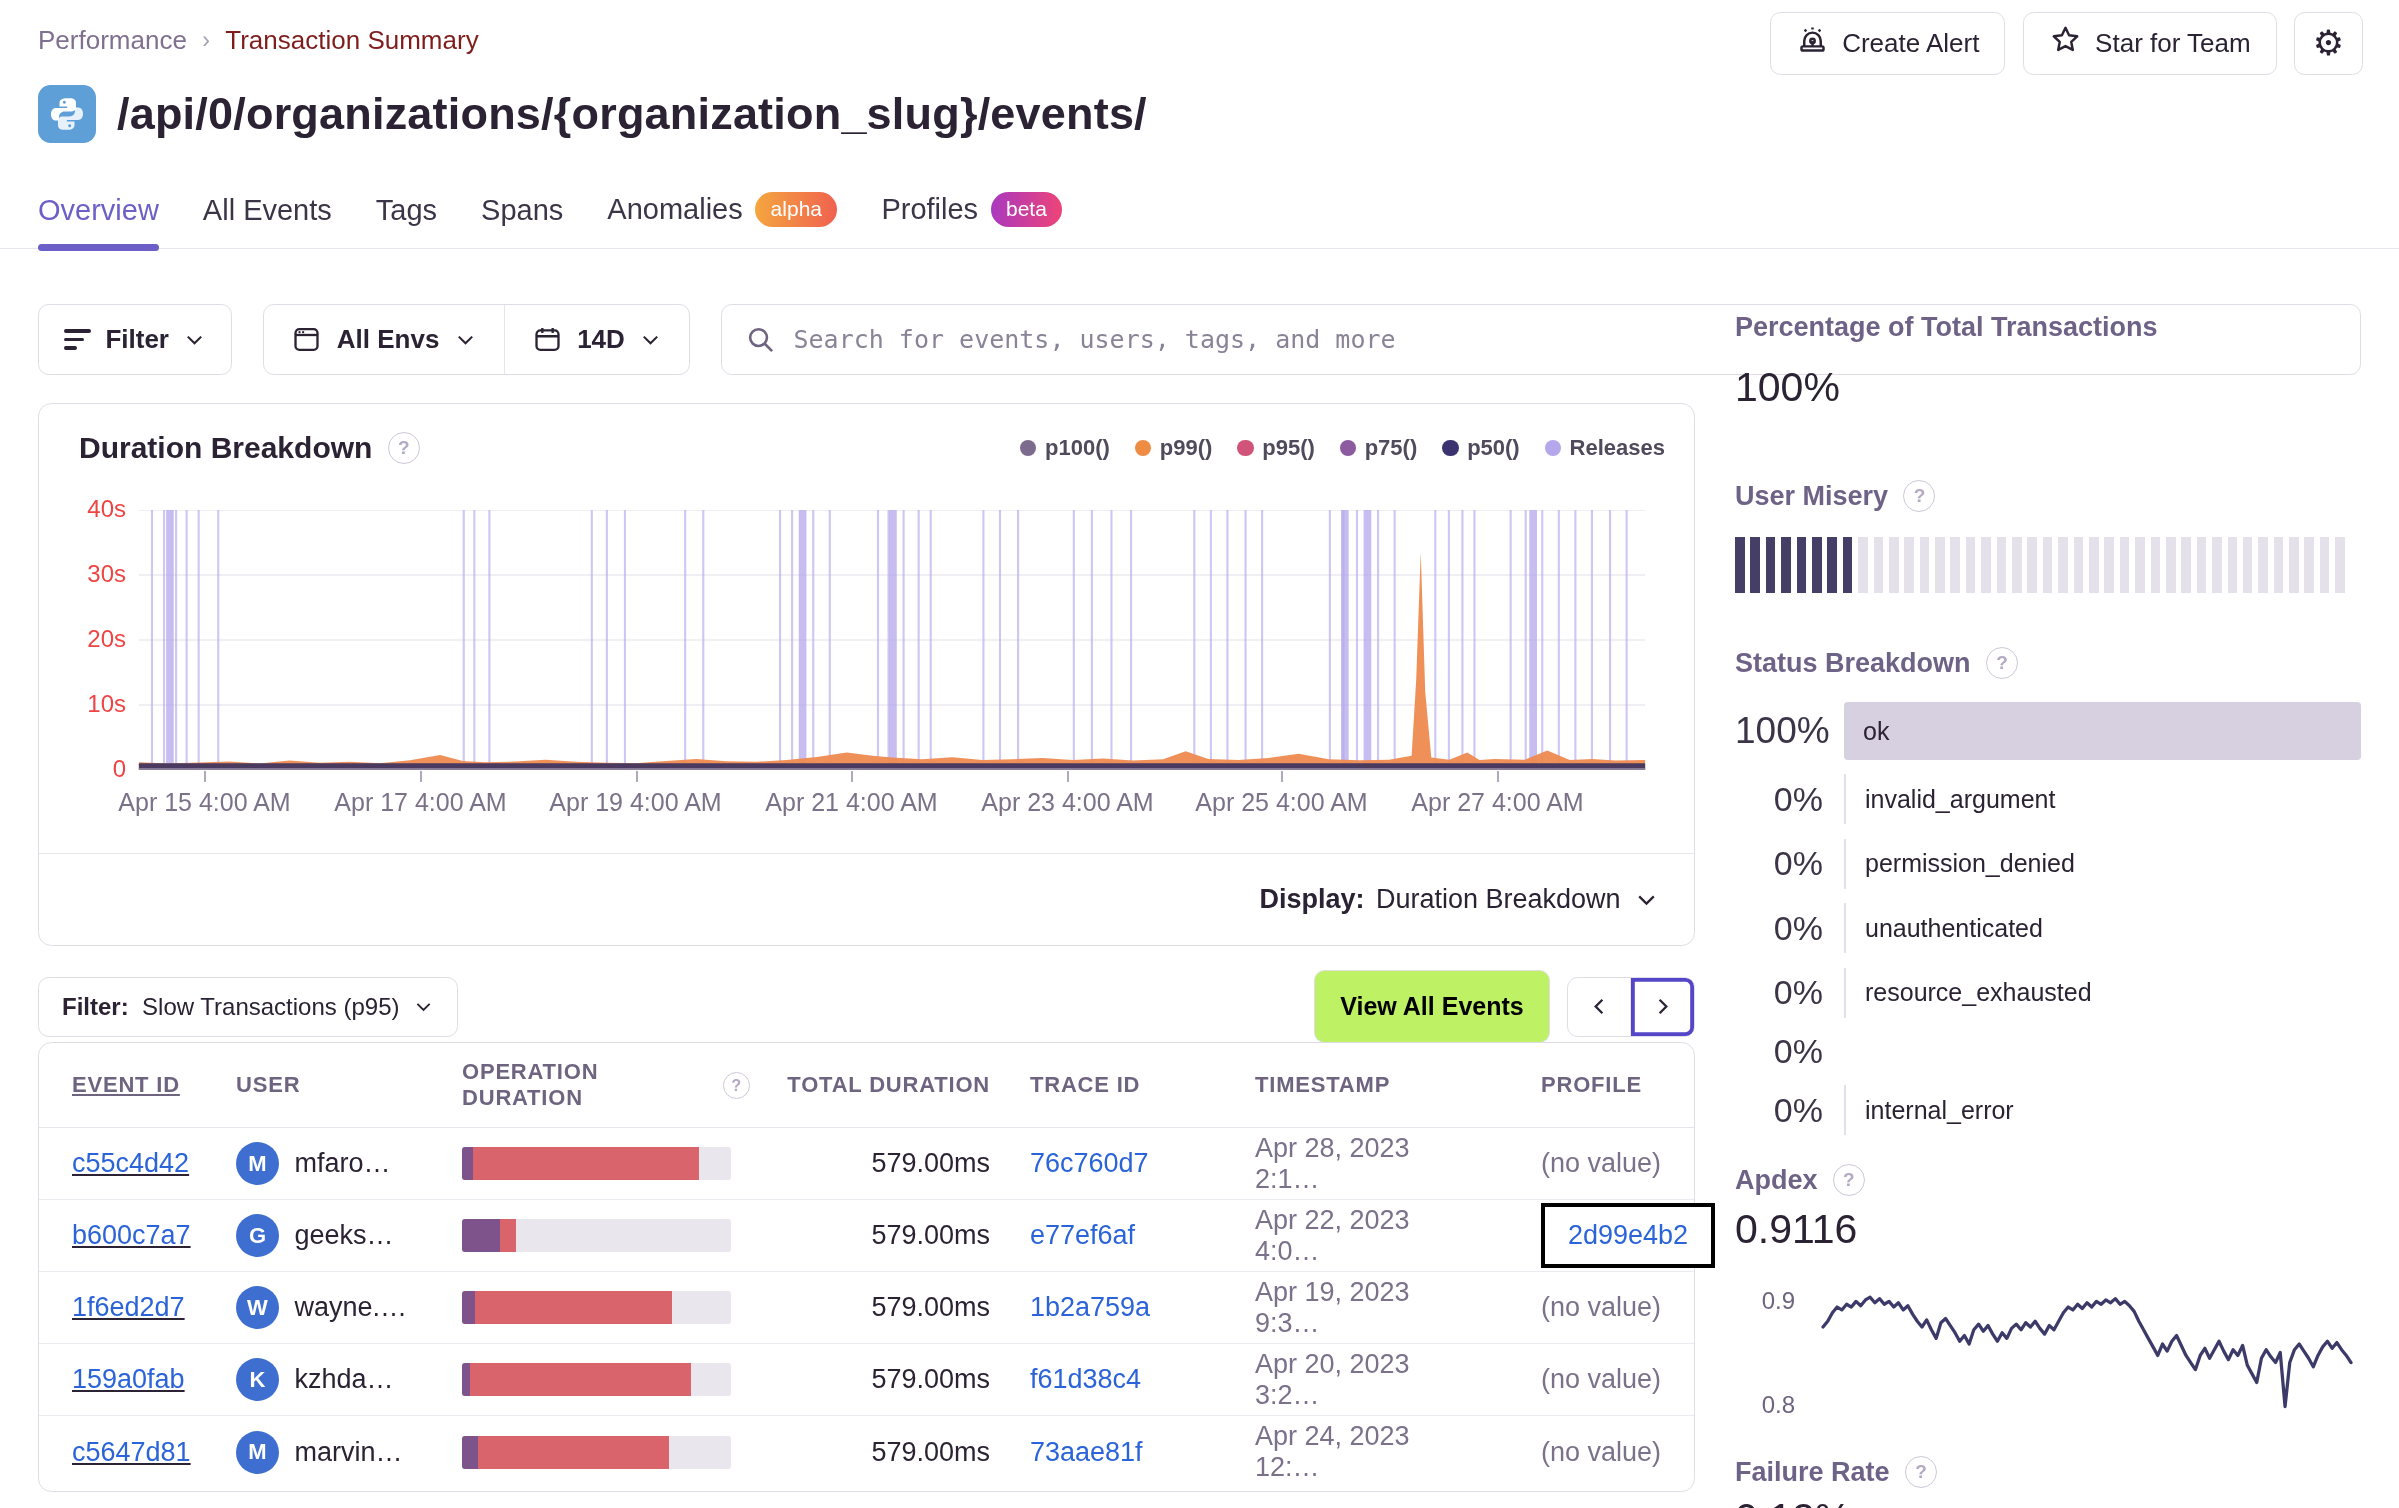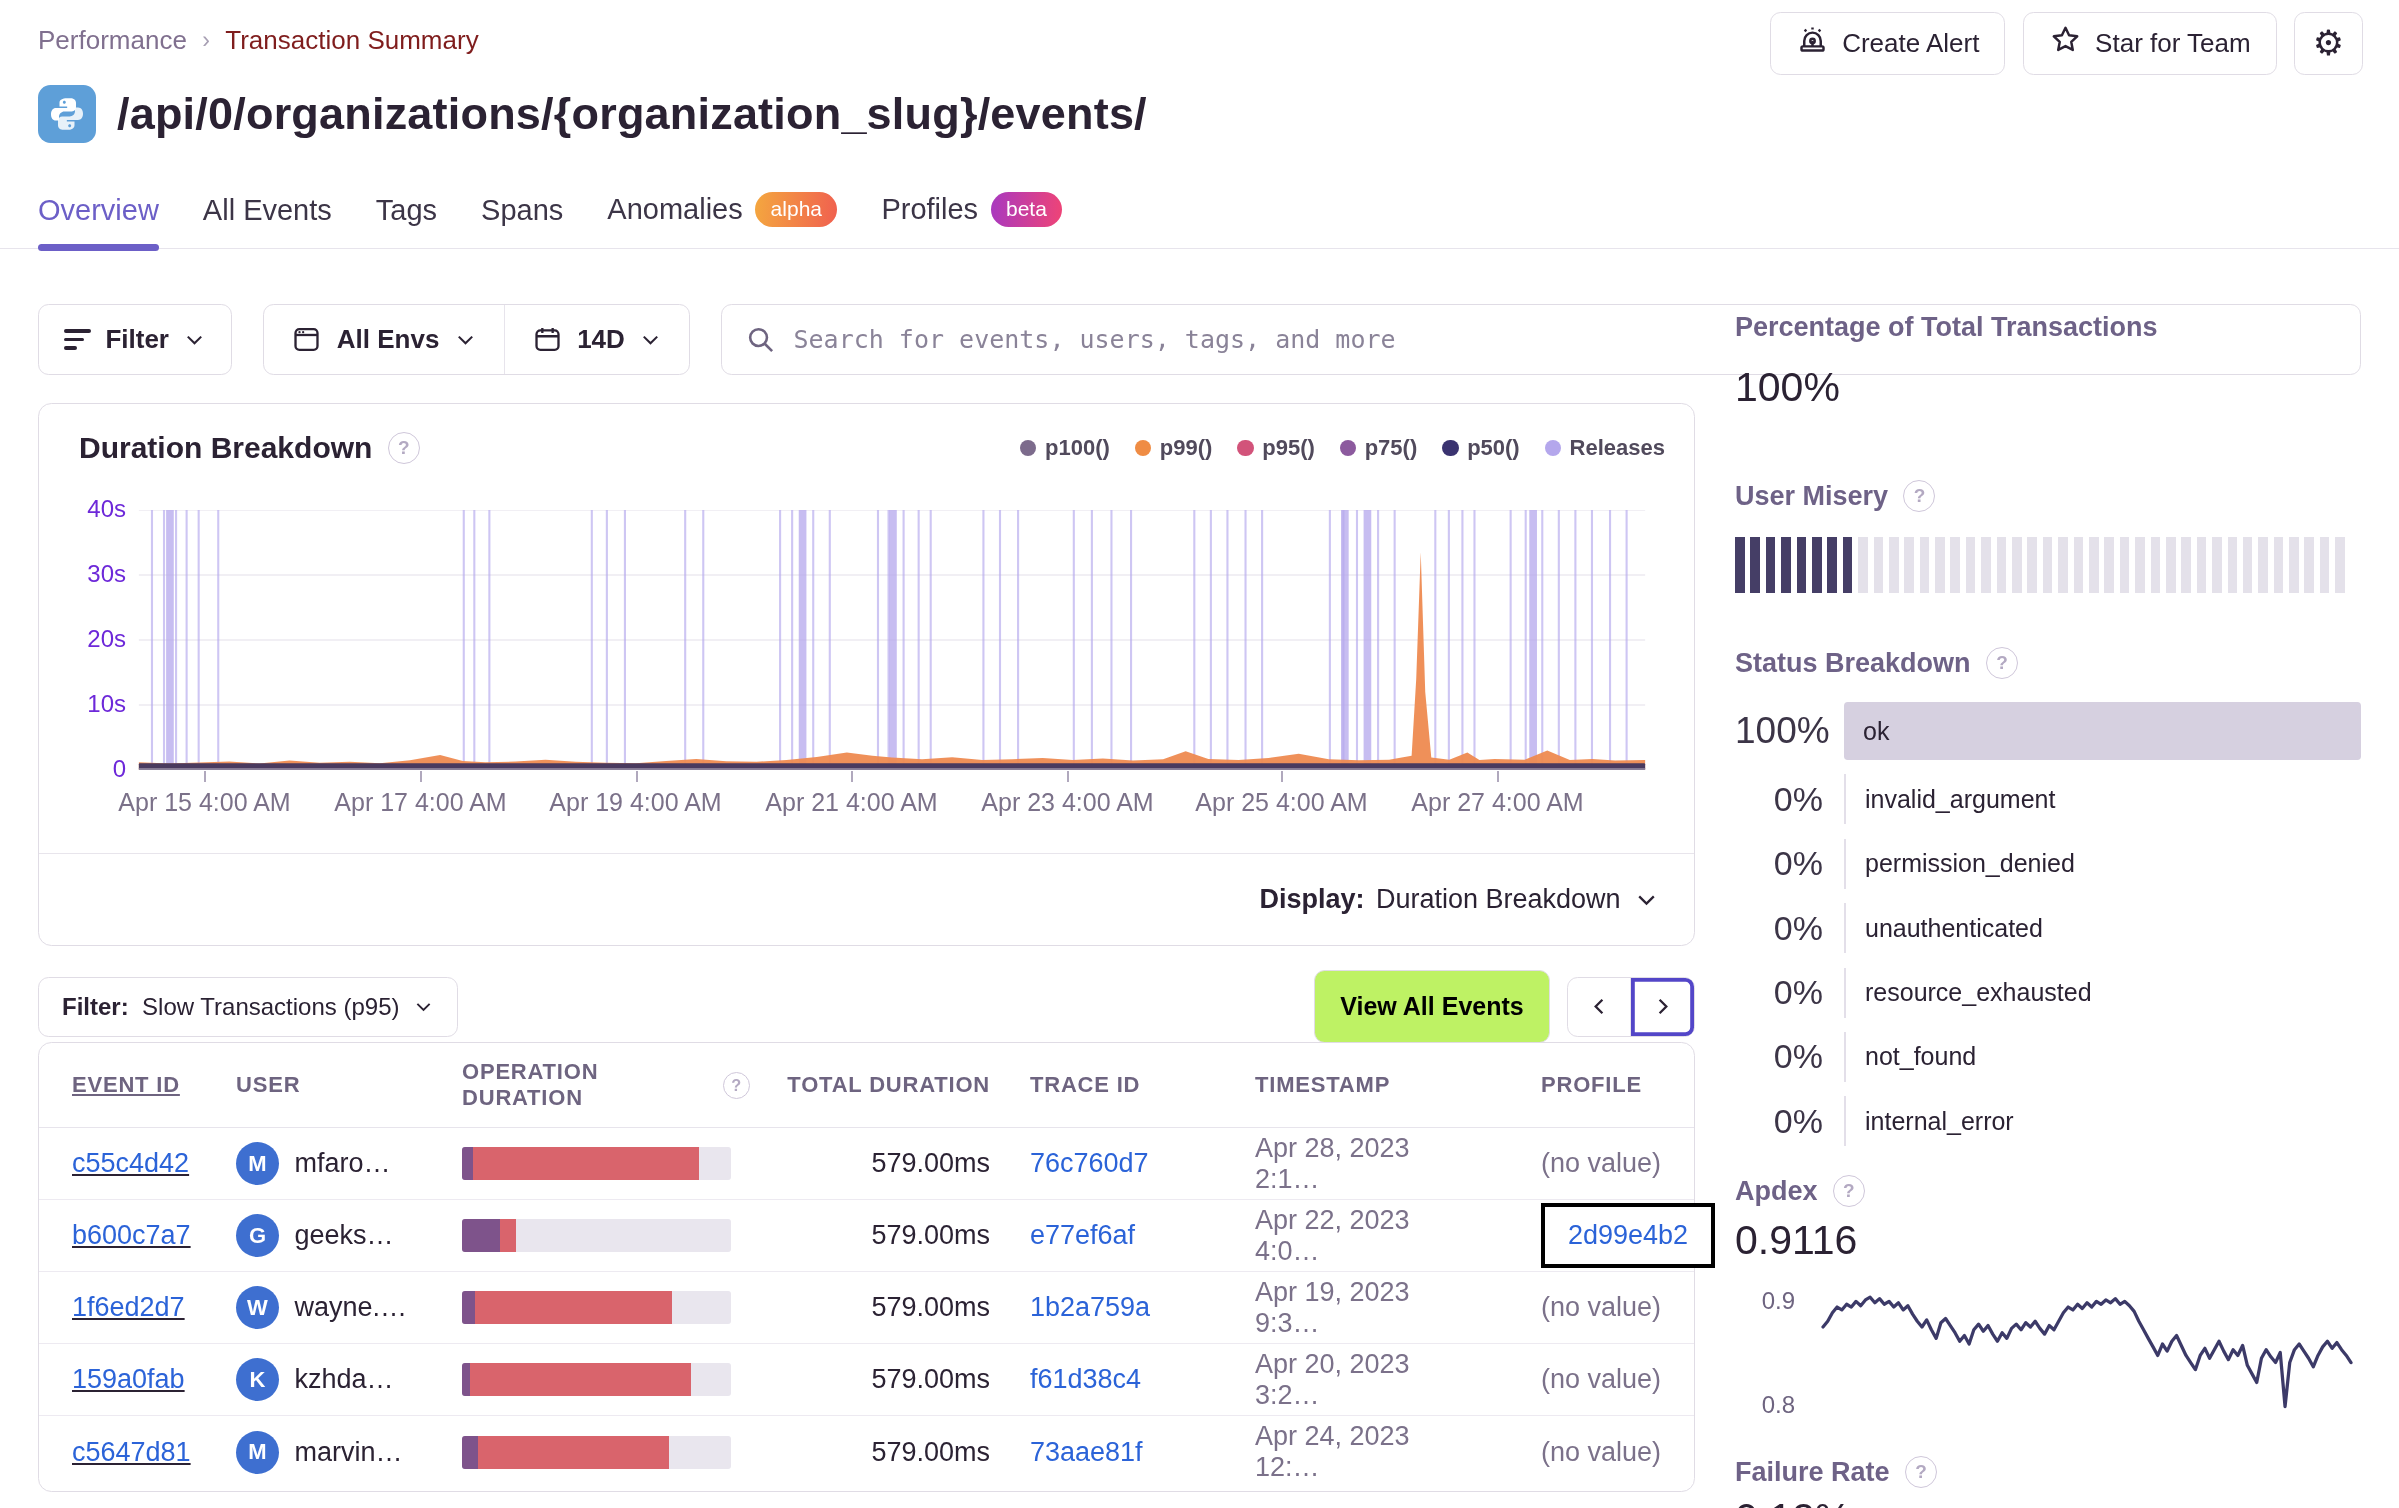--- a/index.html
+++ b/index.html
@@ -53,21 +53,21 @@
   
   .chart-card { left:38px; top:403px; width:1657px; height:543px; border:1.9px solid #e0dce5; border-radius:13.4px; background:#fff; }
   .chart-head { position:absolute; left:0; right:0; top:0; height:88px; display:flex; align-items:center; padding:0 29px 0 40px; }
   .chart-title { font-size:30px; font-weight:700; }
   .help { width:32px; height:32px; border-radius:50%; border:1.9px solid #cfc7da; color:#b3a9c2;
           font-size:19px; font-weight:700; display:inline-flex; align-items:center; justify-content:center;
           margin-left:15.4px; cursor:pointer; flex:0 0 auto; }
   .legend { margin-left:auto; display:flex; gap:25px; align-items:center;font-weight:bold; }
   .legend-item { display:flex; align-items:center; gap:8.6px; font-size:22px; color:#514a5c; cursor:pointer; }
   .legend-dot { width:16.3px; height:16.3px; border-radius:50%; }
-  .ytick { position:absolute; width:86px; text-align:right; font-size:24px; color:#6d28d9; }
+  .ytick { position:absolute; width:86px; text-align:right; font-size:24px; color:#ef4444; }
   .xtick { position:absolute; width:231px; text-align:center; font-size:25px; color:#7b7189; }
   .chart-foot { position:absolute; left:0; right:0; bottom:0; height:92px; border-top:1.9px solid #e8e5ec;
                 display:flex; align-items:center; justify-content:flex-end; padding-right:35px; gap:11.5px; }
   .display-label { font-size:27px; font-weight:700; }
   .display-value { font-size:27px; display:flex; align-items:center; gap:13.4px; cursor:pointer; }
 
   
   .events-toolbar { left:38px; top:970px; width:1657px; display:flex; align-items:center; }
   .toolbar-filter { display:flex; align-items:center; gap:13.4px; border:1.9px solid #e0dce5; border-radius:10.6px;
                     height:60px; padding:0 23px; font-size:24px; background:#fff; cursor:pointer; }
@@ -570,23 +570,20 @@
           </div>
         </div>
         <div class="st-row">
           <div class="st-val">0%</div>
           <div class="st-barzone">
             <span class="st-label">resource_exhausted</span>
           </div>
         </div>
         <div class="st-row">
           <div class="st-val">0%</div>
-          <div class="st-barzone">
-            <span class="st-label">not_found</span>
-          </div>
         </div>
         <div class="st-row">
           <div class="st-val">0%</div>
           <div class="st-barzone">
             <span class="st-label">internal_error</span>
           </div>
         </div>
       </div>
 
     <div class="side-h" style="margin-top:29px;">

